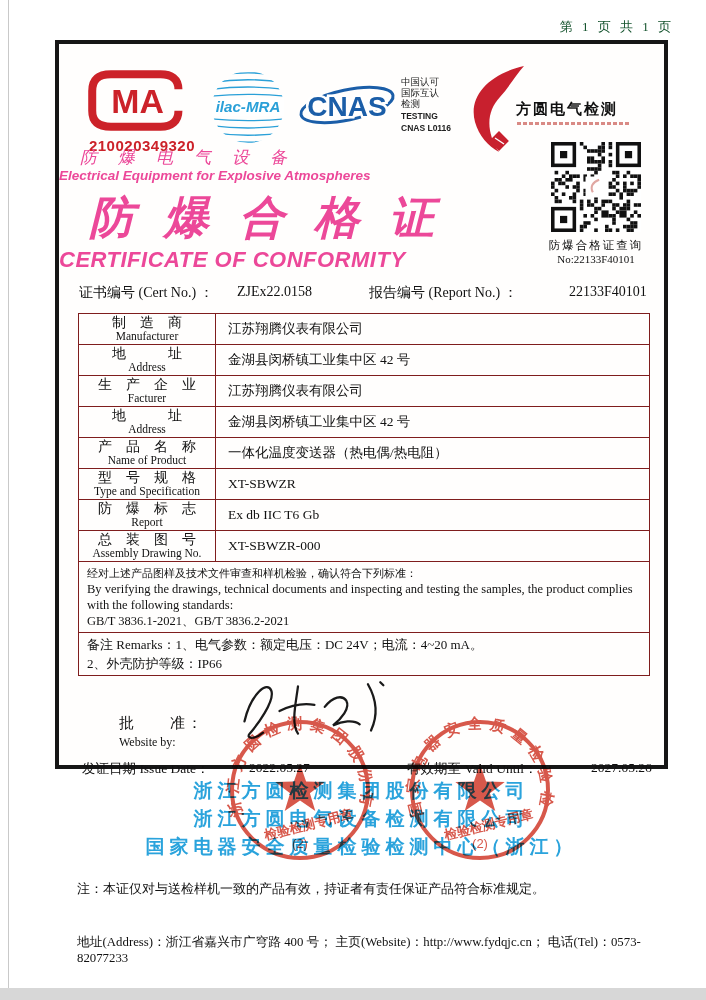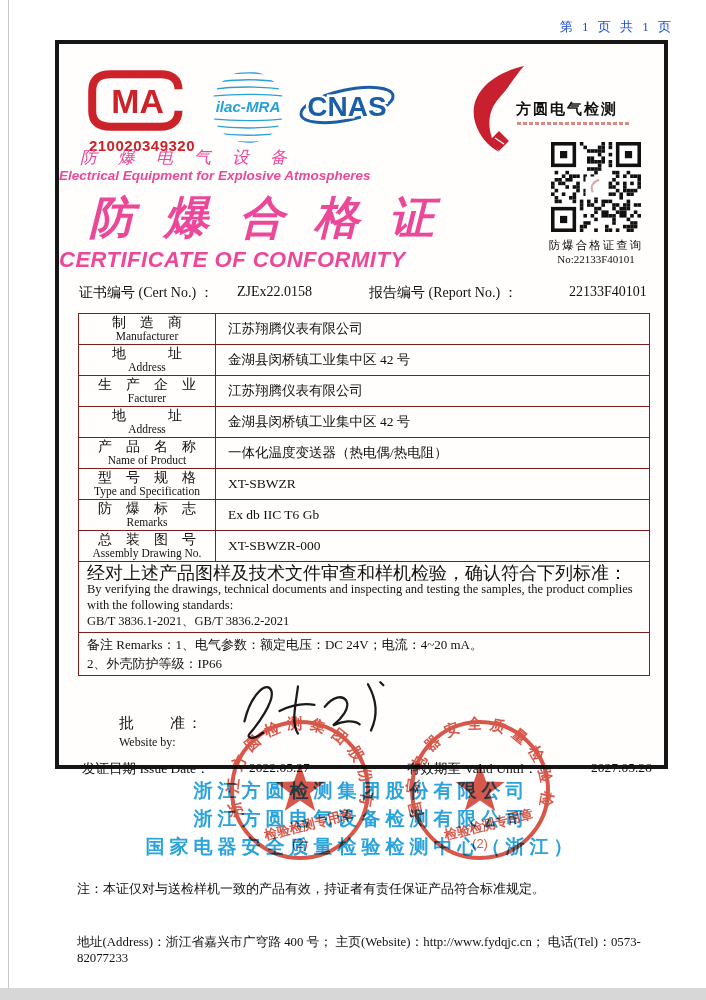--- a/index.html
+++ b/index.html
@@ -3,21 +3,21 @@
 <meta charset="utf-8">
 <style>
   * { margin:0; padding:0; box-sizing:border-box; }
   html,body { width:706px; height:1000px; }
   body {
     position:relative; background:#ffffff; overflow:hidden;
     font-family:"Liberation Serif","DejaVu Serif",serif; color:#222;
   }
   .scan-left-line { position:absolute; left:8px; top:0; width:1px; height:100%; background:#c9c9c9; }
   .scan-bottom-band { position:absolute; left:0; bottom:0; width:100%; height:12px; background:#d7d7d7; }
-  .page-number { position:absolute; top:18px; right:32px; color:#1d4ed8; font-size:13px; letter-spacing:3px; }
+  .page-number { position:absolute; top:18px; right:32px; color:#14532d; font-size:13px; letter-spacing:3px; }
 
   .frame {
     position:absolute; left:55px; top:40px; width:613px; height:729px;
     border:4px solid #161616; background:#fffefd;
   }
 
   
   .logos { position:absolute; left:0; top:18px; width:100%; height:100px; }
   .cma { position:absolute; left:24px; top:6px; width:118px; text-align:center; }
   .cma-number { color:#cc2229; font-weight:bold; font-size:15px; font-family:"Liberation Sans",sans-serif; letter-spacing:.5px; margin-top:1px; }
@@ -54,21 +54,21 @@
   .cert-rv { position:absolute; left:490px; }
 
   
   table.main { position:absolute; left:19px; top:269px; width:572px; border-collapse:collapse; }
   table.main td { border:1px solid #7f1d1d; vertical-align:middle; }
   td.lab { width:137px; text-align:center; padding:1px 2px; }
   td.lab .zh { font-size:14px; line-height:15px; color:#111; }
   td.lab .en { font-size:11.5px; line-height:13px; color:#111; }
   td.val { padding:2px 4px 2px 12px; font-size:13.5px; color:#111; height:30px; }
   td.block { padding:3px 8px; font-size:12.5px; line-height:16px; color:#111; }
-  td.block .zh1 { font-size:18px; }
+  td.block .zh1 { font-size:11px; }
   td.remarks { padding:2px 8px; font-size:13px; line-height:19px; color:#111; }
 
   
   .approve { position:absolute; left:60px; top:648px; color:#111; }
   .approve .zh { font-size:15px; letter-spacing:2px;margin-top:22px; }
   .approve .en { font-size:12px; margin-top:2px; }
   .signature { position:absolute; left:175px; top:630px; }
   .dates { position:absolute; left:0; top:716px; width:100%; font-size:13.5px; color:#111; }
   .d-il { position:absolute; left:23px; } .d-iv { position:absolute; left:190px; }
   .d-vl { position:absolute; left:348px; } .d-vv { position:absolute; left:532px; }
@@ -128,20 +128,27 @@
         <rect x="3" y="31" width="74" height="18" fill="#ffffff"></rect>
         <text x="40" y="45" text-anchor="middle" font-family="Liberation Sans,sans-serif" font-style="italic" font-size="15.5" font-weight="bold" fill="#2aa0d8">ilac-MRA</text>
       </svg>
     </div>
 
     <div class="cnas">
       <svg width="100" height="54" viewBox="0 0 100 54">
         <ellipse cx="50" cy="27" rx="47" ry="15" fill="none" stroke="#1b5ea8" stroke-width="3" transform="rotate(-12 50 27)"></ellipse>
         <text x="50" y="38" text-anchor="middle" font-family="Liberation Sans,sans-serif" font-size="28" font-weight="bold" fill="#1b5ea8" paint-order="stroke" stroke="#ffffff" stroke-width="5">CNAS</text>
       </svg>
+    </div>
+    <div class="cnas-side">
+      <div class="zh">中国认可</div>
+      <div class="zh">国际互认</div>
+      <div class="zh">检测</div>
+      <div class="en">TESTING</div>
+      <div class="en">CNAS L0116</div>
     </div>
 
     <div class="fy-logo">
       <svg width="200" height="96" viewBox="0 0 200 96">
         <path d="M70,2 C35,10 14,32 21,58 C25,72 34,82 45,88 C32,68 32,48 46,33 C55,23 62,11 70,2 Z" fill="#c8202e"></path>
         <rect x="38" y="70" width="14" height="14" transform="rotate(45 45 77)" fill="#c8202e"></rect>
         <path d="M41,74 L50,80" stroke="#ffffff" stroke-width="1.4"></path>
       </svg>
       <div class="fy-label">方圆电气检测</div>
       <div class="fy-redline"></div>
@@ -393,21 +400,21 @@
     <tr>
       <td class="lab">
             <div class="zh">型　号　规　格</div>
         <div class="en">Type and Specification</div>
           </td>
       <td class="val">XT-SBWZR</td>
     </tr>
     <tr>
       <td class="lab">
             <div class="zh">防　爆　标　志</div>
-        <div class="en">Remarks</div>
+        <div class="en">Report</div>
           </td>
       <td class="val">Ex db IIC T6 Gb</td>
     </tr>
     <tr>
       <td class="lab">
             <div class="zh">总　装　图　号</div>
         <div class="en">Assembly Drawing No.</div>
           </td>
       <td class="val">XT-SBWZR-000</td>
     </tr>

